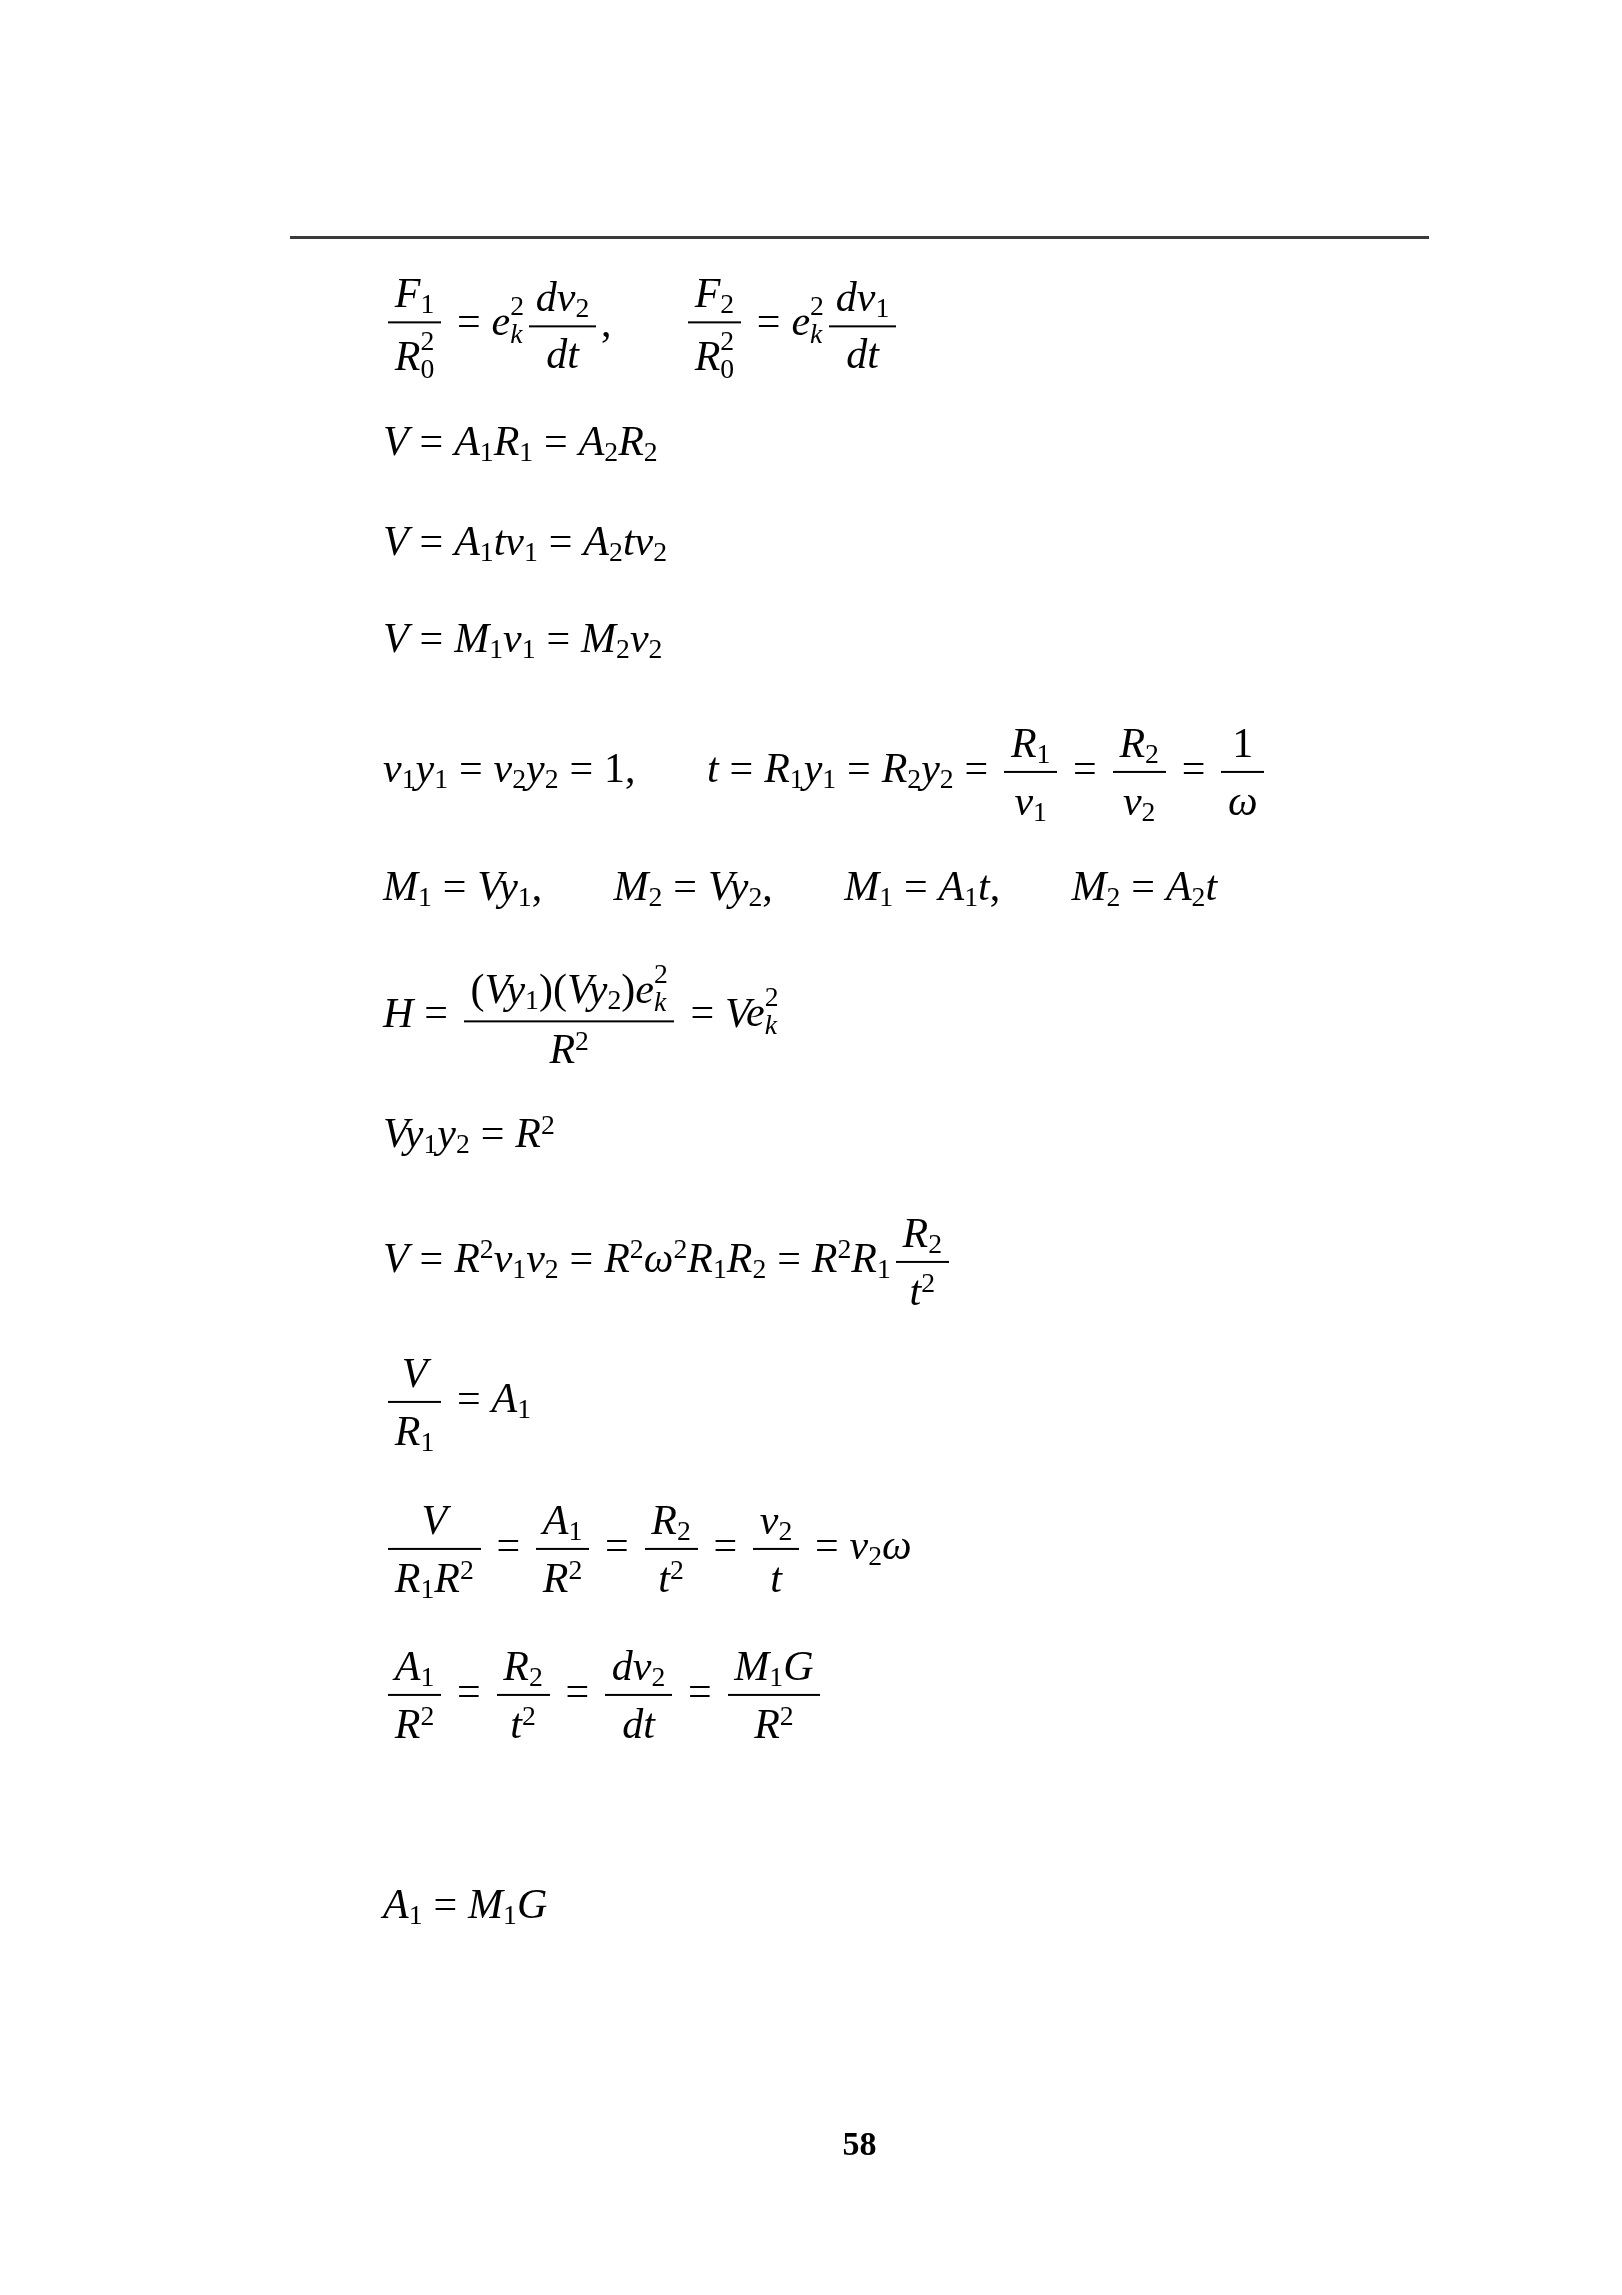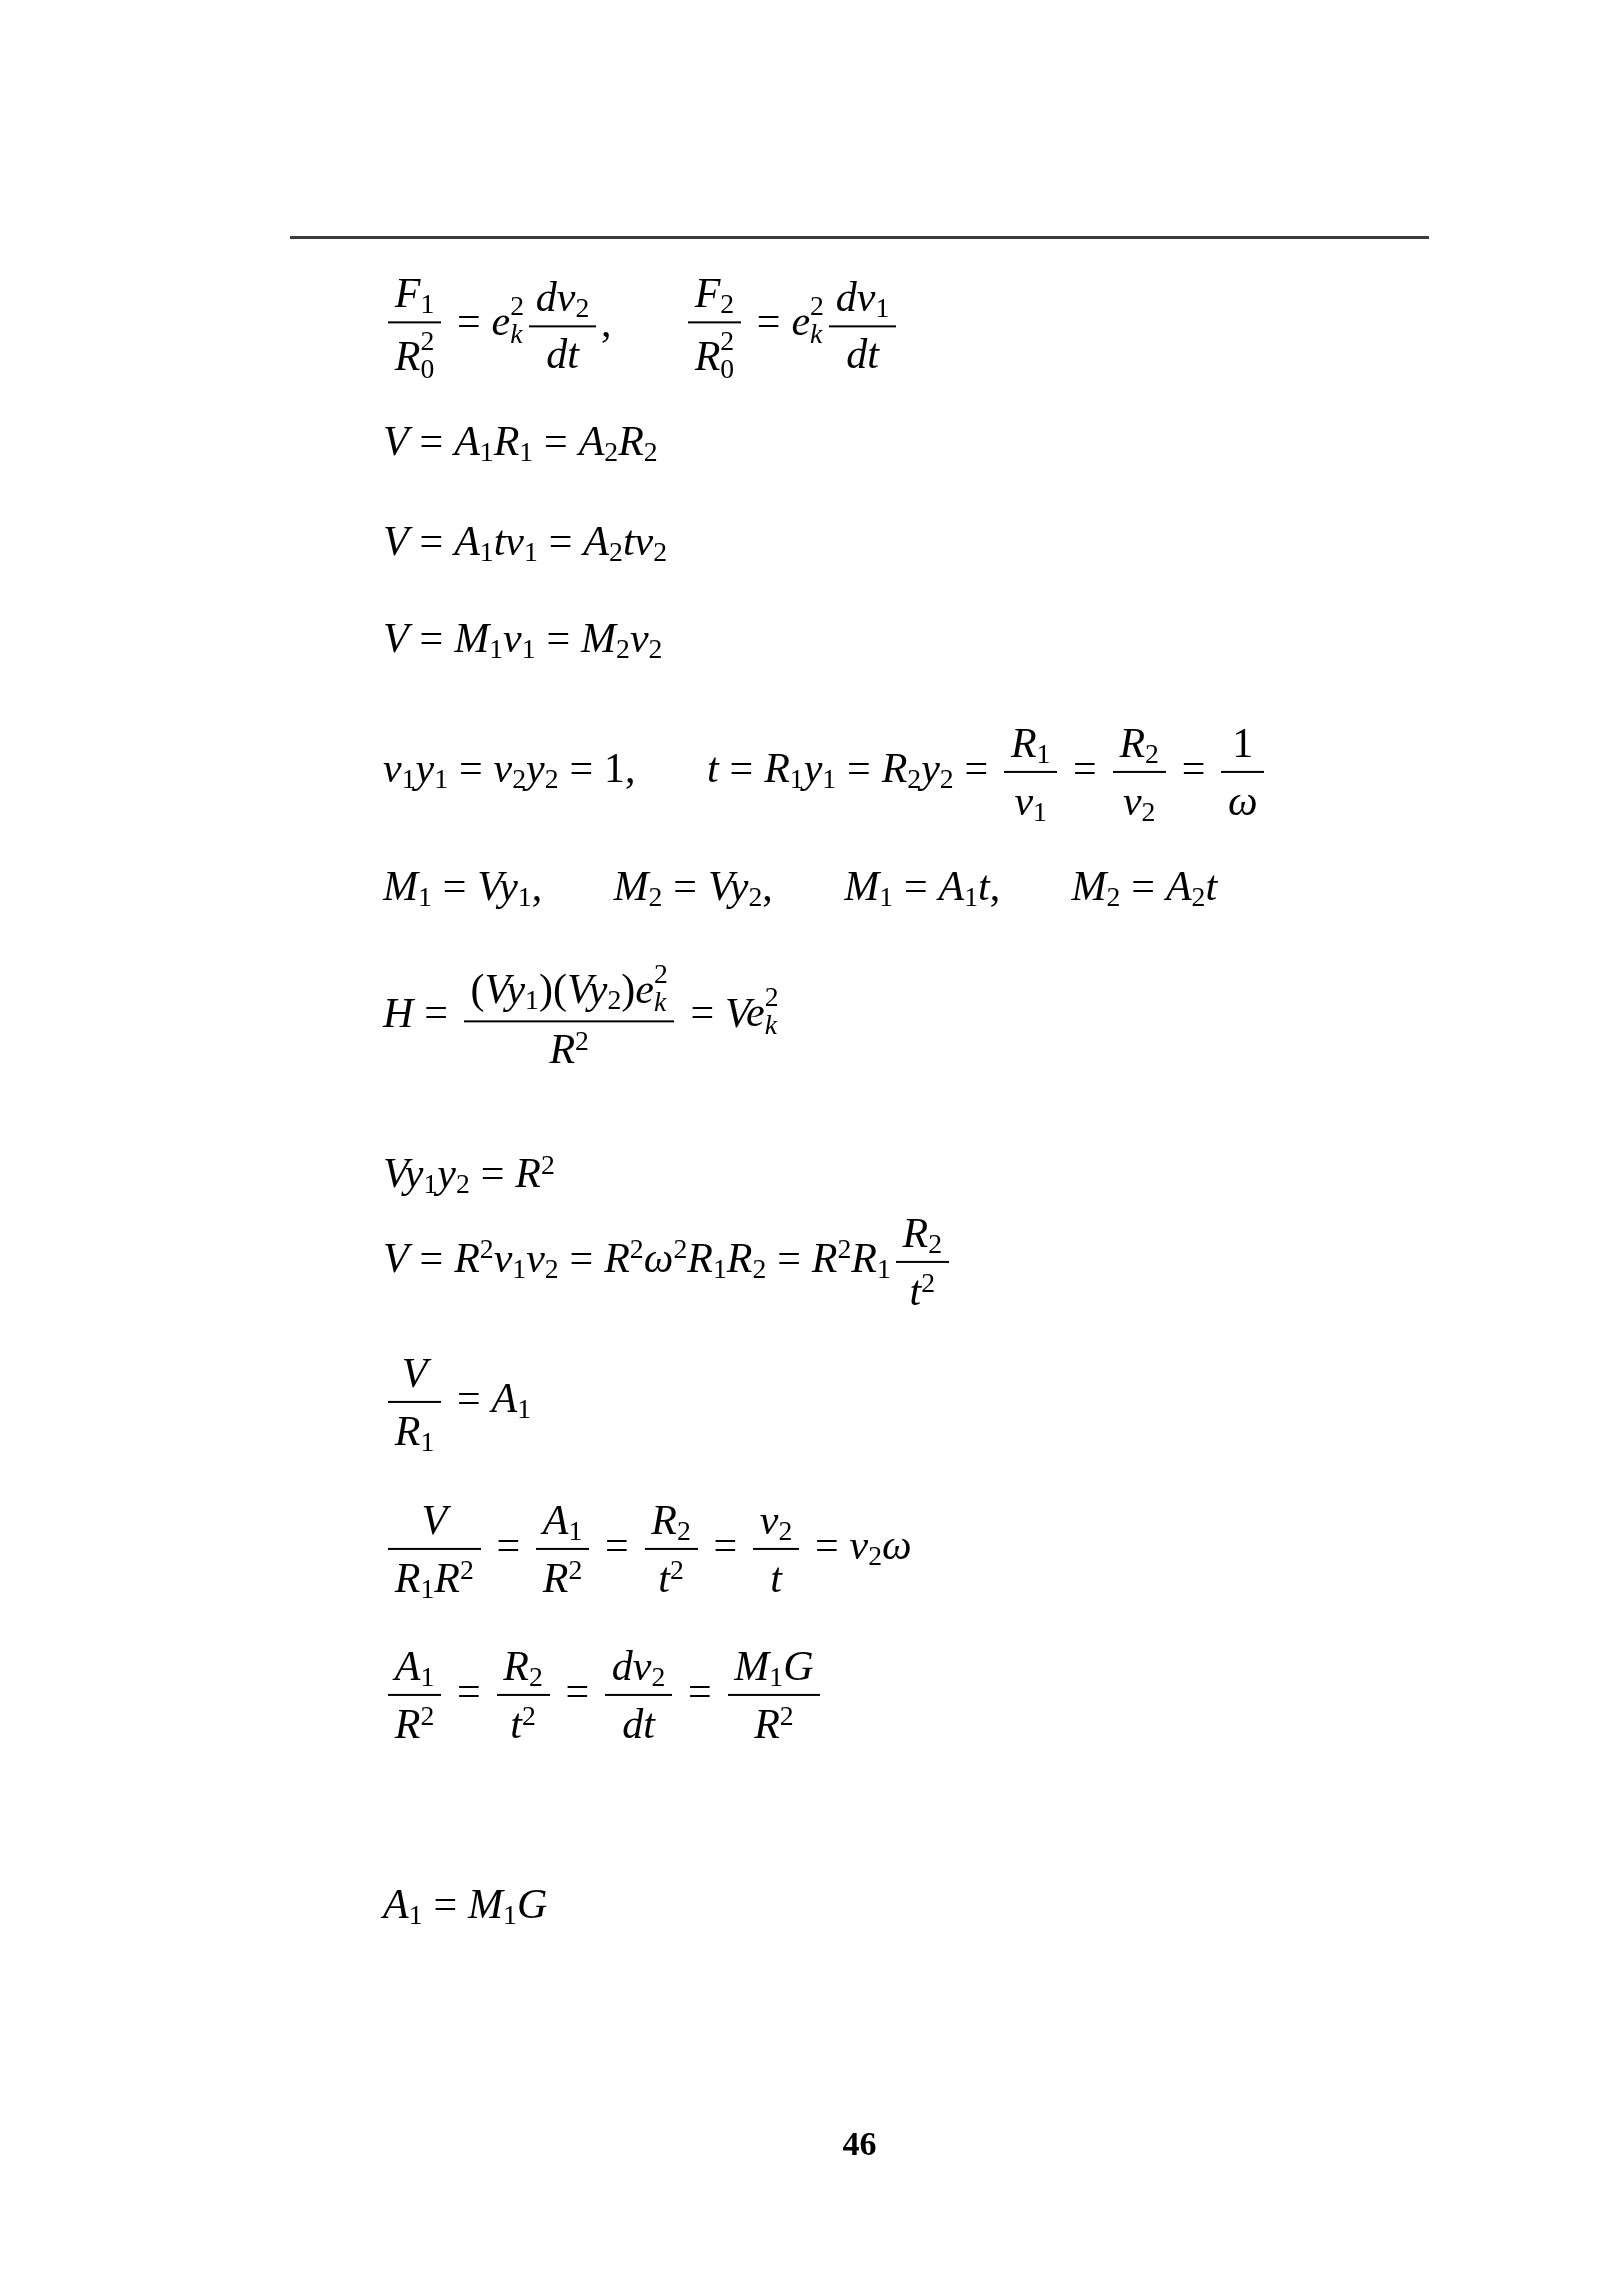--- a/index.html
+++ b/index.html
@@ -38,21 +38,21 @@
 
 <div class="rule" style="background: rgb(59, 59, 59);"></div>
 <div id="equations-area">
     <div class="eq" style="top: 326px;"><span class="frac"><span class="num"><span class="grp"><span class="var">F</span><span class="sub">1</span></span></span><span class="den"><span class="grp"><span class="var">R</span><span class="stk"><span class="ss">2</span><span class="ss">0</span></span></span></span></span><span class="op">=</span><span class="grp"><span class="var">e</span><span class="stk"><span class="ss">2</span><span class="ss it">k</span></span></span><span class="frac"><span class="num"><span class="grp"><span class="var">dv</span><span class="sub">2</span></span></span><span class="den"><span class="var">dt</span></span></span><span class="up">,</span><span class="qsep"></span><span class="frac"><span class="num"><span class="grp"><span class="var">F</span><span class="sub">2</span></span></span><span class="den"><span class="grp"><span class="var">R</span><span class="stk"><span class="ss">2</span><span class="ss">0</span></span></span></span></span><span class="op">=</span><span class="grp"><span class="var">e</span><span class="stk"><span class="ss">2</span><span class="ss it">k</span></span></span><span class="frac"><span class="num"><span class="grp"><span class="var">dv</span><span class="sub">1</span></span></span><span class="den"><span class="var">dt</span></span></span></div>
     <div class="eq" style="top: 441px;"><span class="var">V</span><span class="op">=</span><span class="grp"><span class="var">A</span><span class="sub">1</span></span><span class="grp"><span class="var">R</span><span class="sub">1</span></span><span class="op">=</span><span class="grp"><span class="var">A</span><span class="sub">2</span></span><span class="grp"><span class="var">R</span><span class="sub">2</span></span></div>
     <div class="eq" style="top: 541px;"><span class="var">V</span><span class="op">=</span><span class="grp"><span class="var">A</span><span class="sub">1</span></span><span class="var">t</span><span class="grp"><span class="var">v</span><span class="sub">1</span></span><span class="op">=</span><span class="grp"><span class="var">A</span><span class="sub">2</span></span><span class="var">t</span><span class="grp"><span class="var">v</span><span class="sub">2</span></span></div>
     <div class="eq" style="top: 638px;"><span class="var">V</span><span class="op">=</span><span class="grp"><span class="var">M</span><span class="sub">1</span></span><span class="grp"><span class="var">v</span><span class="sub">1</span></span><span class="op">=</span><span class="grp"><span class="var">M</span><span class="sub">2</span></span><span class="grp"><span class="var">v</span><span class="sub">2</span></span></div>
     <div class="eq" style="top: 772px;"><span class="grp"><span class="var">v</span><span class="sub">1</span></span><span class="grp"><span class="var">y</span><span class="sub">1</span></span><span class="op">=</span><span class="grp"><span class="var">v</span><span class="sub">2</span></span><span class="grp"><span class="var">y</span><span class="sub">2</span></span><span class="op">=</span><span class="up">1,</span><span class="qsep"></span><span class="var">t</span><span class="op">=</span><span class="grp"><span class="var">R</span><span class="sub">1</span></span><span class="grp"><span class="var">y</span><span class="sub">1</span></span><span class="op">=</span><span class="grp"><span class="var">R</span><span class="sub">2</span></span><span class="grp"><span class="var">y</span><span class="sub">2</span></span><span class="op">=</span><span class="frac"><span class="num"><span class="grp"><span class="var">R</span><span class="sub">1</span></span></span><span class="den"><span class="grp"><span class="var">v</span><span class="sub">1</span></span></span></span><span class="op">=</span><span class="frac"><span class="num"><span class="grp"><span class="var">R</span><span class="sub">2</span></span></span><span class="den"><span class="grp"><span class="var">v</span><span class="sub">2</span></span></span></span><span class="op">=</span><span class="frac"><span class="num"><span class="up">1</span></span><span class="den"><span class="var">ω</span></span></span></div>
     <div class="eq" style="top: 886px;"><span class="grp"><span class="var">M</span><span class="sub">1</span></span><span class="op">=</span><span class="var">V</span><span class="grp"><span class="var">y</span><span class="sub">1</span></span><span class="up">,</span><span class="qsep"></span><span class="grp"><span class="var">M</span><span class="sub">2</span></span><span class="op">=</span><span class="var">V</span><span class="grp"><span class="var">y</span><span class="sub">2</span></span><span class="up">,</span><span class="qsep"></span><span class="grp"><span class="var">M</span><span class="sub">1</span></span><span class="op">=</span><span class="grp"><span class="var">A</span><span class="sub">1</span></span><span class="var">t</span><span class="up">,</span><span class="qsep"></span><span class="grp"><span class="var">M</span><span class="sub">2</span></span><span class="op">=</span><span class="grp"><span class="var">A</span><span class="sub">2</span></span><span class="var">t</span></div>
     <div class="eq" style="top: 1017px;"><span class="var">H</span><span class="op">=</span><span class="frac"><span class="num"><span class="up">(</span><span class="var">V</span><span class="grp"><span class="var">y</span><span class="sub">1</span></span><span class="up">)(</span><span class="var">V</span><span class="grp"><span class="var">y</span><span class="sub">2</span></span><span class="up">)</span><span class="grp"><span class="var">e</span><span class="stk"><span class="ss">2</span><span class="ss it">k</span></span></span></span><span class="den"><span class="grp"><span class="var">R</span><span class="sup">2</span></span></span></span><span class="op">=</span><span class="var">V</span><span class="grp"><span class="var">e</span><span class="stk"><span class="ss">2</span><span class="ss it">k</span></span></span></div>
-    <div class="eq" style="top: 1173px;"><span class="var">V</span><span class="grp"><span class="var">y</span><span class="sub">1</span></span><span class="grp"><span class="var">y</span><span class="sub">2</span></span><span class="op">=</span><span class="grp"><span class="var">R</span><span class="sup">2</span></span></div>
+    <div class="eq" style="top: 1133px;"><span class="var">V</span><span class="grp"><span class="var">y</span><span class="sub">1</span></span><span class="grp"><span class="var">y</span><span class="sub">2</span></span><span class="op">=</span><span class="grp"><span class="var">R</span><span class="sup">2</span></span></div>
     <div class="eq" style="top: 1262px;"><span class="var">V</span><span class="op">=</span><span class="grp"><span class="var">R</span><span class="sup">2</span></span><span class="grp"><span class="var">v</span><span class="sub">1</span></span><span class="grp"><span class="var">v</span><span class="sub">2</span></span><span class="op">=</span><span class="grp"><span class="var">R</span><span class="sup">2</span></span><span class="grp"><span class="var">ω</span><span class="sup">2</span></span><span class="grp"><span class="var">R</span><span class="sub">1</span></span><span class="grp"><span class="var">R</span><span class="sub">2</span></span><span class="op">=</span><span class="grp"><span class="var">R</span><span class="sup">2</span></span><span class="grp"><span class="var">R</span><span class="sub">1</span></span><span class="frac"><span class="num"><span class="grp"><span class="var">R</span><span class="sub">2</span></span></span><span class="den"><span class="grp"><span class="var">t</span><span class="sup">2</span></span></span></span></div>
     <div class="eq" style="top: 1402px;"><span class="frac"><span class="num"><span class="var">V</span></span><span class="den"><span class="grp"><span class="var">R</span><span class="sub">1</span></span></span></span><span class="op">=</span><span class="grp"><span class="var">A</span><span class="sub">1</span></span></div>
     <div class="eq" style="top: 1549px;"><span class="frac"><span class="num"><span class="var">V</span></span><span class="den"><span class="grp"><span class="var">R</span><span class="sub">1</span></span><span class="grp"><span class="var">R</span><span class="sup">2</span></span></span></span><span class="op">=</span><span class="frac"><span class="num"><span class="grp"><span class="var">A</span><span class="sub">1</span></span></span><span class="den"><span class="grp"><span class="var">R</span><span class="sup">2</span></span></span></span><span class="op">=</span><span class="frac"><span class="num"><span class="grp"><span class="var">R</span><span class="sub">2</span></span></span><span class="den"><span class="grp"><span class="var">t</span><span class="sup">2</span></span></span></span><span class="op">=</span><span class="frac"><span class="num"><span class="grp"><span class="var">v</span><span class="sub">2</span></span></span><span class="den"><span class="var">t</span></span></span><span class="op">=</span><span class="grp"><span class="var">v</span><span class="sub">2</span></span><span class="var">ω</span></div>
     <div class="eq" style="top: 1695px;"><span class="frac"><span class="num"><span class="grp"><span class="var">A</span><span class="sub">1</span></span></span><span class="den"><span class="grp"><span class="var">R</span><span class="sup">2</span></span></span></span><span class="op">=</span><span class="frac"><span class="num"><span class="grp"><span class="var">R</span><span class="sub">2</span></span></span><span class="den"><span class="grp"><span class="var">t</span><span class="sup">2</span></span></span></span><span class="op">=</span><span class="frac"><span class="num"><span class="grp"><span class="var">dv</span><span class="sub">2</span></span></span><span class="den"><span class="var">dt</span></span></span><span class="op">=</span><span class="frac"><span class="num"><span class="grp"><span class="var">M</span><span class="sub">1</span></span><span class="var">G</span></span><span class="den"><span class="grp"><span class="var">R</span><span class="sup">2</span></span></span></span></div>
     <div class="eq" style="top: 1904px;"><span class="grp"><span class="var">A</span><span class="sub">1</span></span><span class="op">=</span><span class="grp"><span class="var">M</span><span class="sub">1</span></span><span class="var">G</span></div>
   </div>
-<div class="pageno">46</div>
+<div class="pageno">58</div>
 
 
 </body></html>

